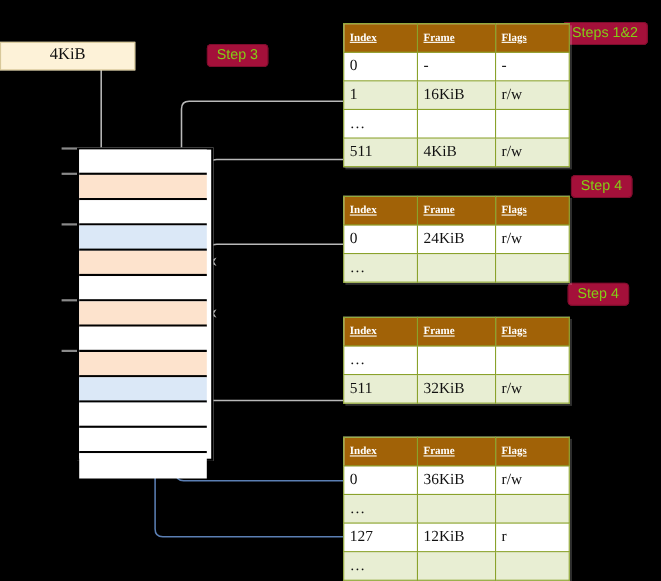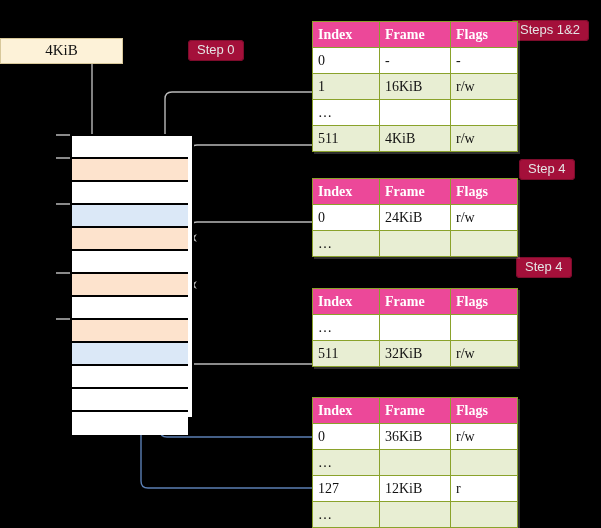--- a/index.html
+++ b/index.html
@@ -3,40 +3,40 @@
 <meta charset="utf-8">
 <style>
   html,body{margin:0;padding:0;background:#000;}
   body{width:601px;height:528px;position:relative;overflow:hidden;
        font-family:"Liberation Serif",serif;}
 
   
   .abs{position:absolute;box-sizing:border-box;}
 
   
-  .badge{position:absolute;background:#a4103a;color:#e5e5e5;
+  .badge{position:absolute;background:#a4103a;color:#84cc16;
          font-family:"Liberation Sans",sans-serif;font-size:13px;
          padding:3px 9px 4px 9px;border-radius:4px;white-space:nowrap;
          line-height:14px;text-align:center;
          box-shadow:0 0 0 1px #7d0c2c inset;}
 
   
   .kibbox{position:absolute;background:#fdf2d8;border:1px solid #d8c89a;
           color:#111;font-size:15px;text-align:center;line-height:22px;
           height:24px;}
 
   
   .ptable{position:absolute;border-collapse:collapse;
           background:#ffffff;font-size:14px;color:#111;
           box-shadow:2px 2px 0 0 rgba(255,255,255,0.18);}
   .ptable td,.ptable th{border:1px solid #8aa22b;height:25px;
           padding:0 5px;text-align:left;vertical-align:middle;
           font-weight:normal;}
-  .ptable th{background:#ec4899;color:#ffffff;font-weight:bold;
-          border-color:#8aa22b;font-size:14px;}
+  .ptable th{background:#a16207;color:#ffffff;font-weight:bold;
+          border-color:#8aa22b;font-size:10px;text-decoration:underline;}
   .ptable td.c0{width:56px;}
   .ptable td.c1{width:60px;}
   .ptable td.c2{width:56px;}
   .ptable th.c0{width:56px;}
   .ptable th.c1{width:60px;}
   .ptable th.c2{width:56px;margin-top:36px;}
   tr.alt td{background:#e8eed3;}
   tr.plain td{background:#ffffff;}
   td.hl{background:#f6f39a;}
 
@@ -111,21 +111,21 @@
     <div class="abs mrow m-orange" style="top: 138px; height: 23px; width: 116px;"></div>
     <div class="abs mrow m-white" style="top: 161px; height: 23px; width: 116px;"></div>
     <div class="abs mrow m-orange" style="top: 184px; height: 23px; width: 116px;"></div>
     <div class="abs mrow m-blue" style="top: 207px; height: 23px; width: 116px;"></div>
     <div class="abs mrow m-white" style="top: 230px; height: 23px; width: 116px;"></div>
     <div class="abs mrow m-white" style="top: 253px; height: 23px; width: 116px;"></div>
     <div class="abs mrow m-white last" style="top: 276px; height: 23px; width: 116px;"></div>
   </div>
 
 <div id="badges">
-    <div class="badge" style="left: 188px; top: 40px;">Step 0</div>
+    <div class="badge" style="left: 188px; top: 40px;">Step 3</div>
     <div class="badge" style="left: 511px; top: 20px;">Steps 1&amp;2</div>
     <div class="badge" style="left: 519px; top: 159px;">Step 4</div>
     <div class="badge" style="left: 516px; top: 257px;">Step 4</div>
   </div>
 
 <div id="tables">
     <table class="ptable" style="left: 312px; top: 21px;">
       <thead>
         <tr>
           <th class="c0">Index</th>

